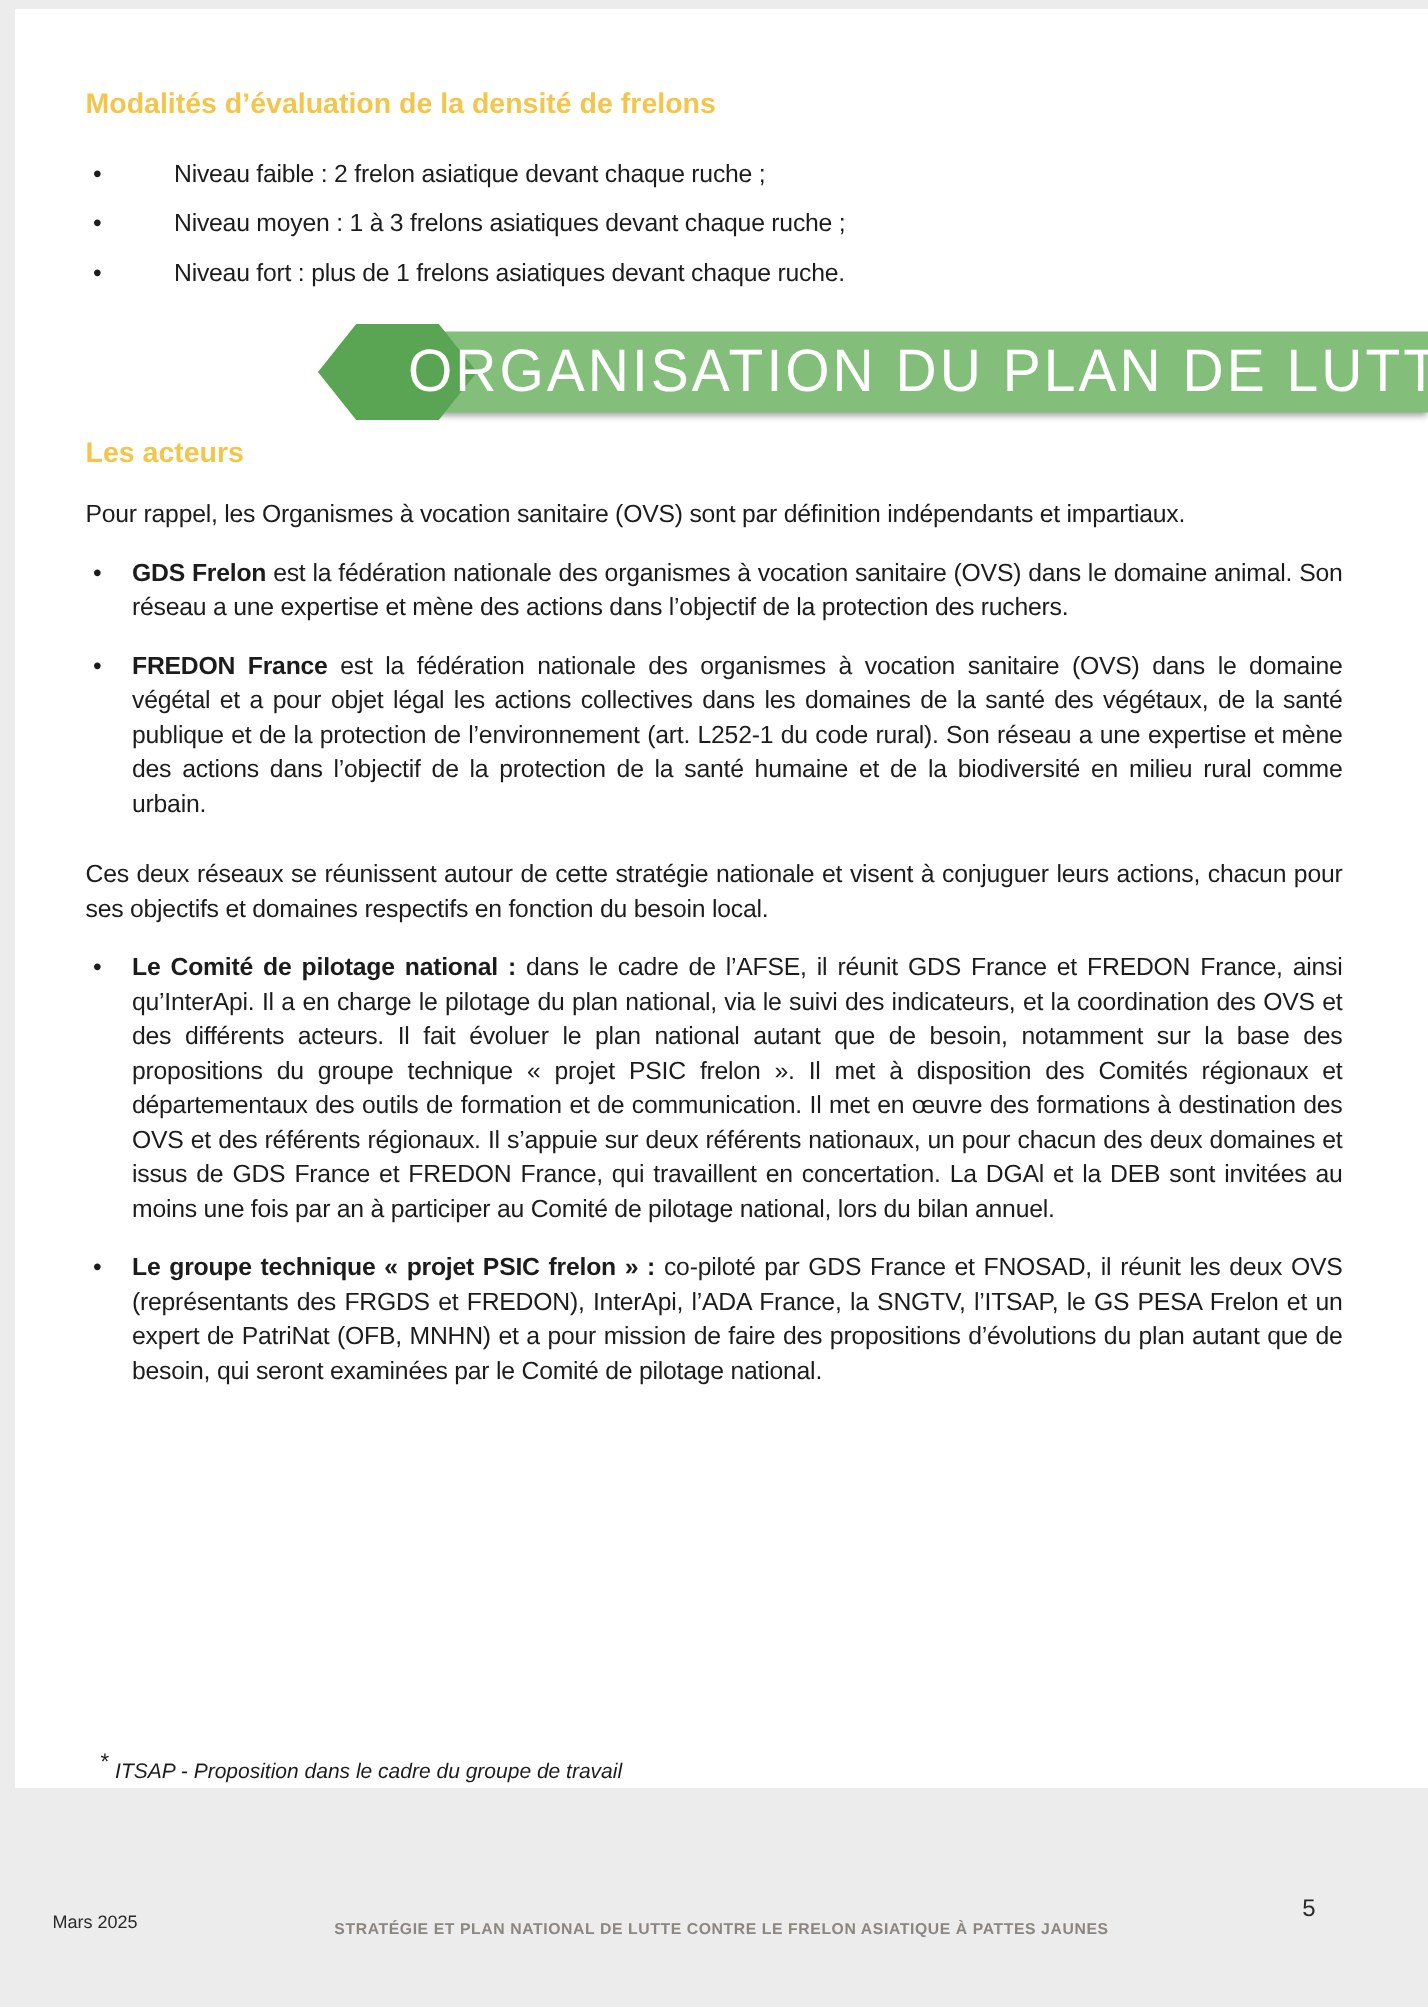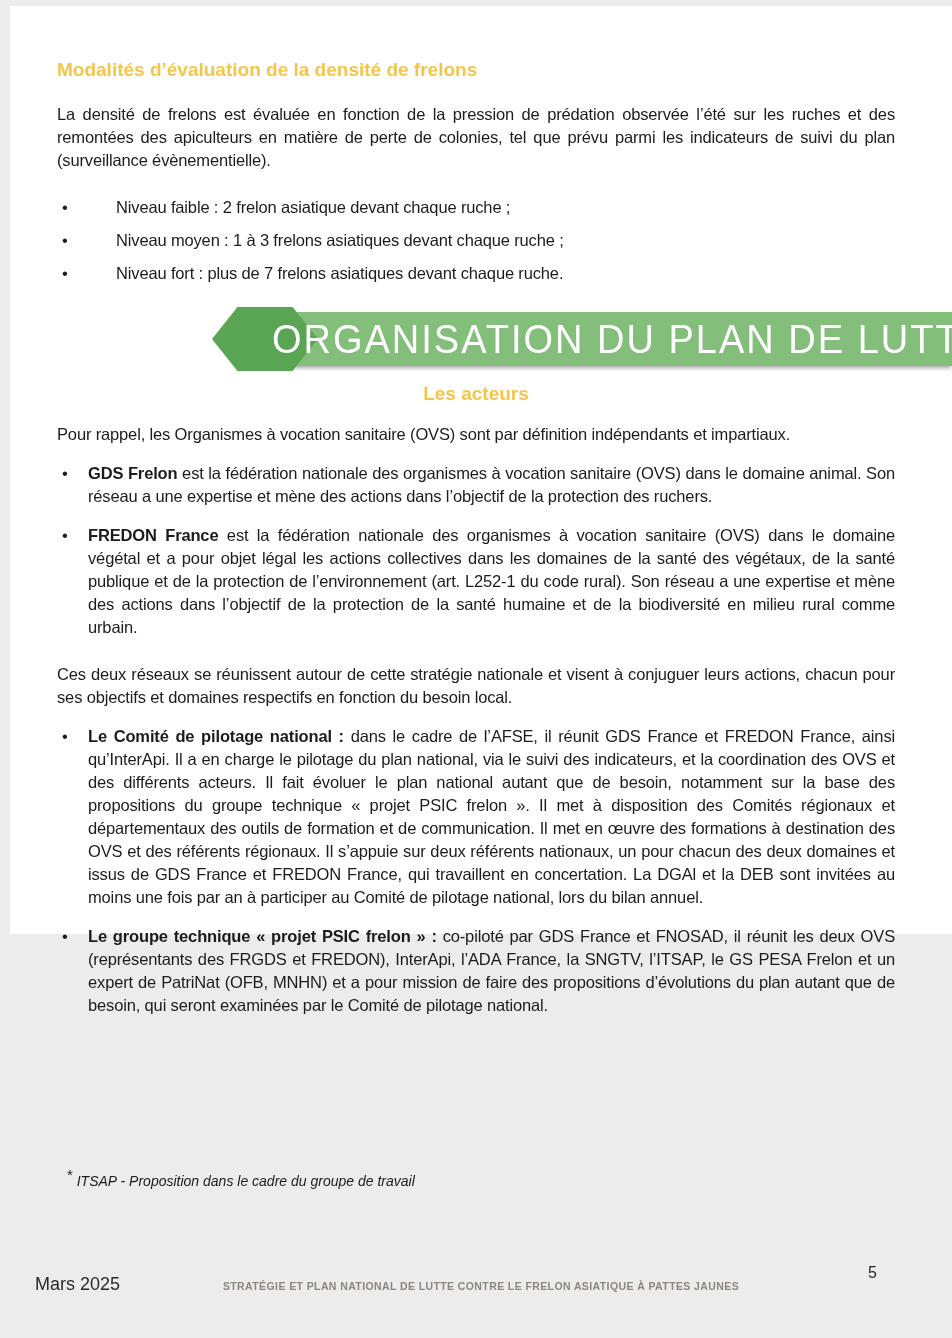--- a/index.html
+++ b/index.html
@@ -5,38 +5,38 @@
   html,body{margin:0;padding:0;}
   body{
     background:#ececec;
     width:952px;height:1338px;
     position:relative;
     font-family:"Liberation Sans", sans-serif;
     overflow:hidden;
   }
   .page{
     position:absolute;left:10px;top:6px;
-    width:942px;height:928px;
+    width:942px;height:1186px;
     background:#ffffff;
   }
   .content{
     padding:0 57px 0 47px;
     color:#1c1c1c;
     font-size:16.5px;
     line-height:23px;
     letter-spacing:-0.15px;
   }
   .section-heading{
     font-size:19px;
     font-weight:bold;
     color:#f3c64b;
     letter-spacing:0;
   }
   .h-modalites{margin:0;padding-top:52px;}
-  .h-acteurs{margin:0;padding-top:16px;text-align:center;}
+  .h-acteurs{margin:0;padding-top:16px;}
   p{margin:0;}
   .para{margin-top:24px;text-align:justify;}
   .para-single{margin-top:18px;}
   .blist{margin-top:24px;}
   .blist .item{display:flex;margin-top:10px;}
   .blist .item:first-child{margin-top:0;}
   .marker-wide{flex:0 0 59px;padding-left:5px;box-sizing:border-box;}
   .marker-narrow{flex:0 0 31px;padding-left:5px;box-sizing:border-box;}
   .item-text{flex:1;text-align:justify;}
   .blist2{margin-top:4px;}
@@ -84,21 +84,21 @@
     font-style:normal;
   }
   .footnote .fn-text{
     font-size:14px;
     font-style:italic;
     letter-spacing:0;
   }
   .footer-date{
     position:absolute;
     left:25px;top:1268px;
-    font-size:18px;
+    font-size:12px;
     color:#2a2a2a;
   }
   .footer-title{
     position:absolute;
     left:0;right:0;top:1274px;
     text-align:center;
     font-size:10.5px;
     font-weight:bold;
     color:#8b8680;
     letter-spacing:0.4px;
@@ -111,35 +111,34 @@
   }
 </style>
 </head>
 <body>
 
 <div class="page">
   <div class="content">
 
     <h2 class="section-heading h-modalites">Modalités d’évaluation de la densité de frelons</h2>
 
-    <p class="para" style="margin-top:22px">La densité de frelons est évaluée en fonction de la pression de prédation observée l’été sur les ruches et des remontées des apiculteurs en matière de perte de colonies, tel que prévu parmi les indicateurs de suivi du plan (surveillance évènementielle).</p>
 
 
     <div class="blist">
       <div class="item">
         <span class="marker-wide">•</span>
         <span class="item-text">Niveau faible : 2 frelon asiatique devant chaque ruche ;</span>
       </div>
       <div class="item">
         <span class="marker-wide">•</span>
         <span class="item-text">Niveau moyen : 1 à 3 frelons asiatiques devant chaque ruche ;</span>
       </div>
       <div class="item">
         <span class="marker-wide">•</span>
-        <span class="item-text">Niveau fort : plus de 7 frelons asiatiques devant chaque ruche.</span>
+        <span class="item-text">Niveau fort : plus de 1 frelons asiatiques devant chaque ruche.</span>
       </div>
     </div>
 
     <div class="banner">
       <span class="hexagon"></span>
       <span class="banner-title">ORGANISATION DU PLAN DE LUTTE</span>
     </div>
 
     <h2 class="section-heading h-acteurs">Les acteurs</h2>
 

